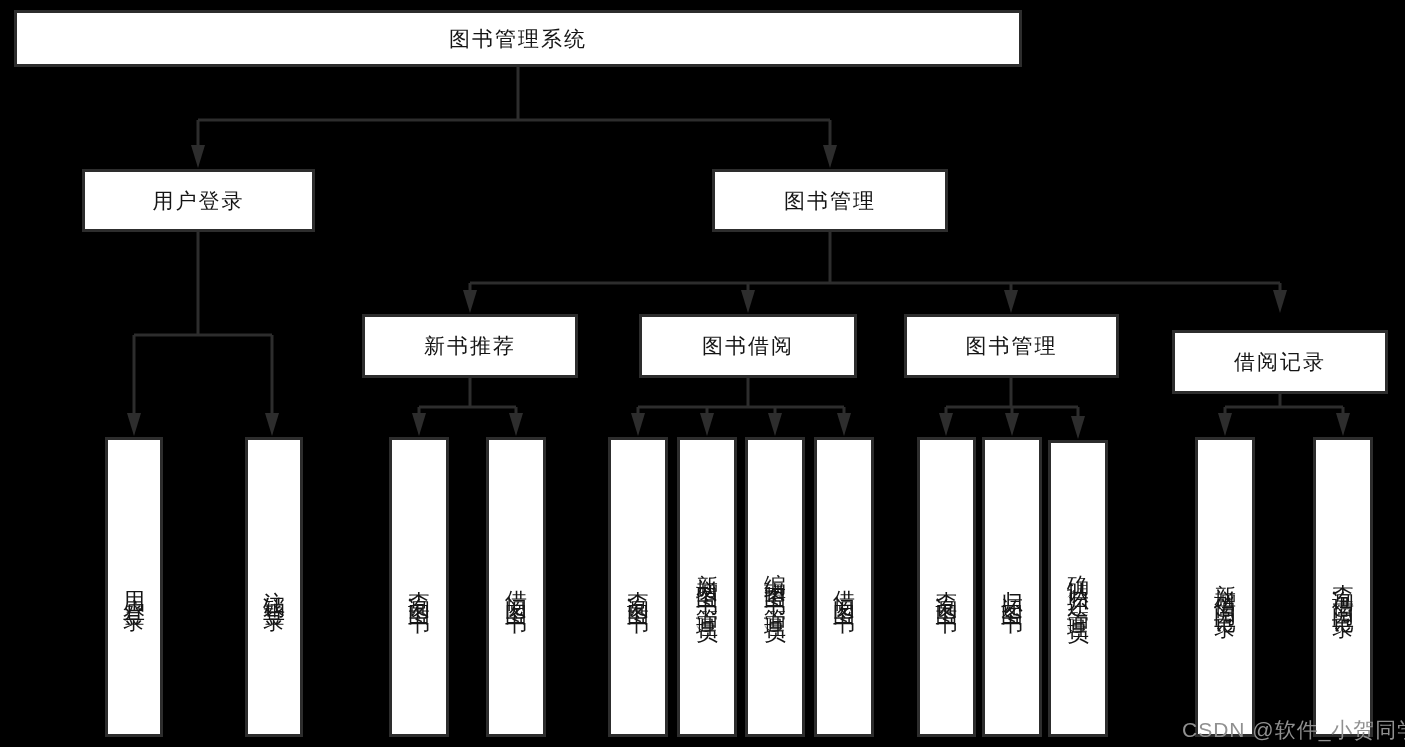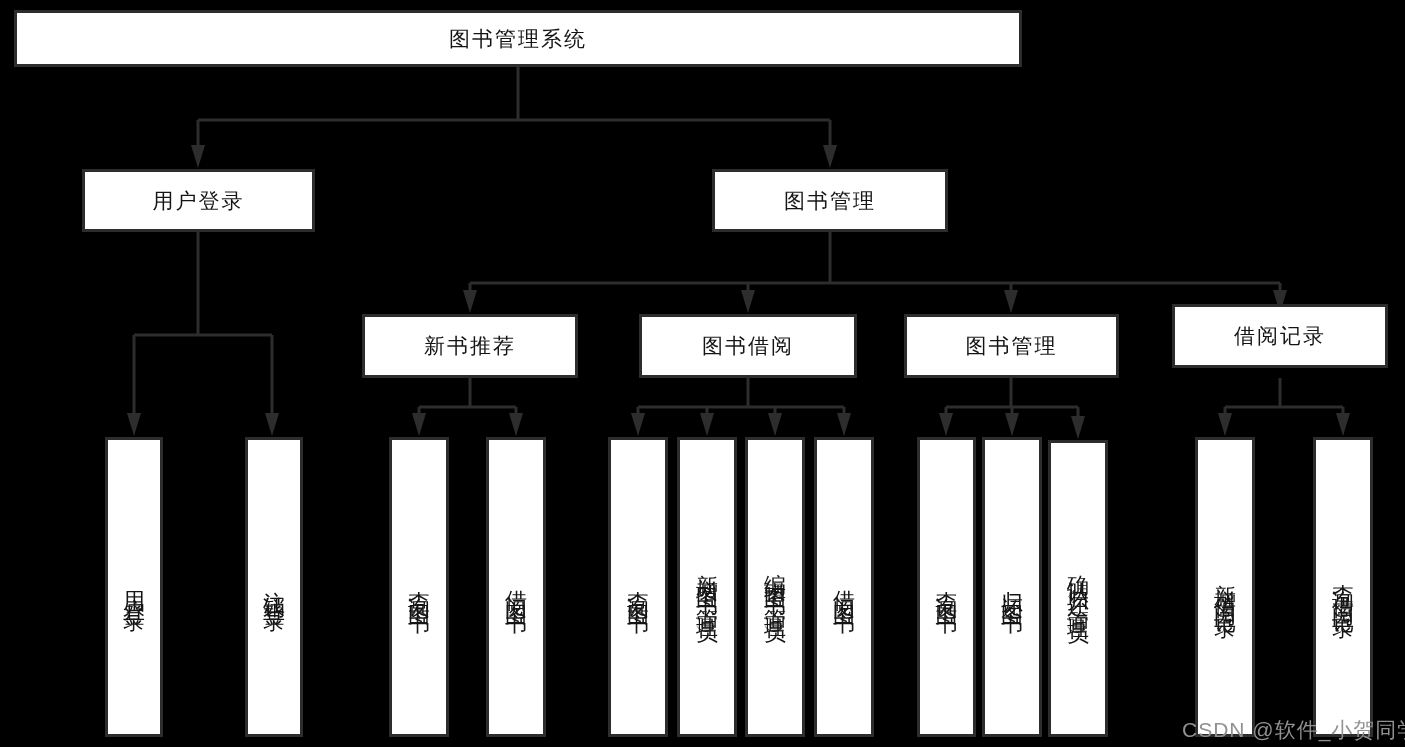--- a/index.html
+++ b/index.html
@@ -86,21 +86,21 @@
 
   <div class="node h" style="left:639px;top:314px;width:218px;height:64px">
     <span>图书借阅</span>
   </div>
   <div class="node h" style="left:362px;top:314px;width:216px;height:64px">
     <span>新书推荐</span>
   </div>
   <div class="node h" style="left:904px;top:314px;width:215px;height:64px">
     <span>图书管理</span>
   </div>
-  <div class="node h" style="left:1172px;top:304px;width:216px;height:64px">
+  <div class="node h" style="left:1172px;top:330px;width:216px;height:64px">
     <span>借阅记录</span>
   </div>
 
   <div class="node v" style="left:105px;top:437px;width:58px;height:300px">
     <span>用户登录</span>
   </div>
   <div class="node v" style="left:245px;top:437px;width:58px;height:300px">
     <span>注销登录</span>
   </div>
 

